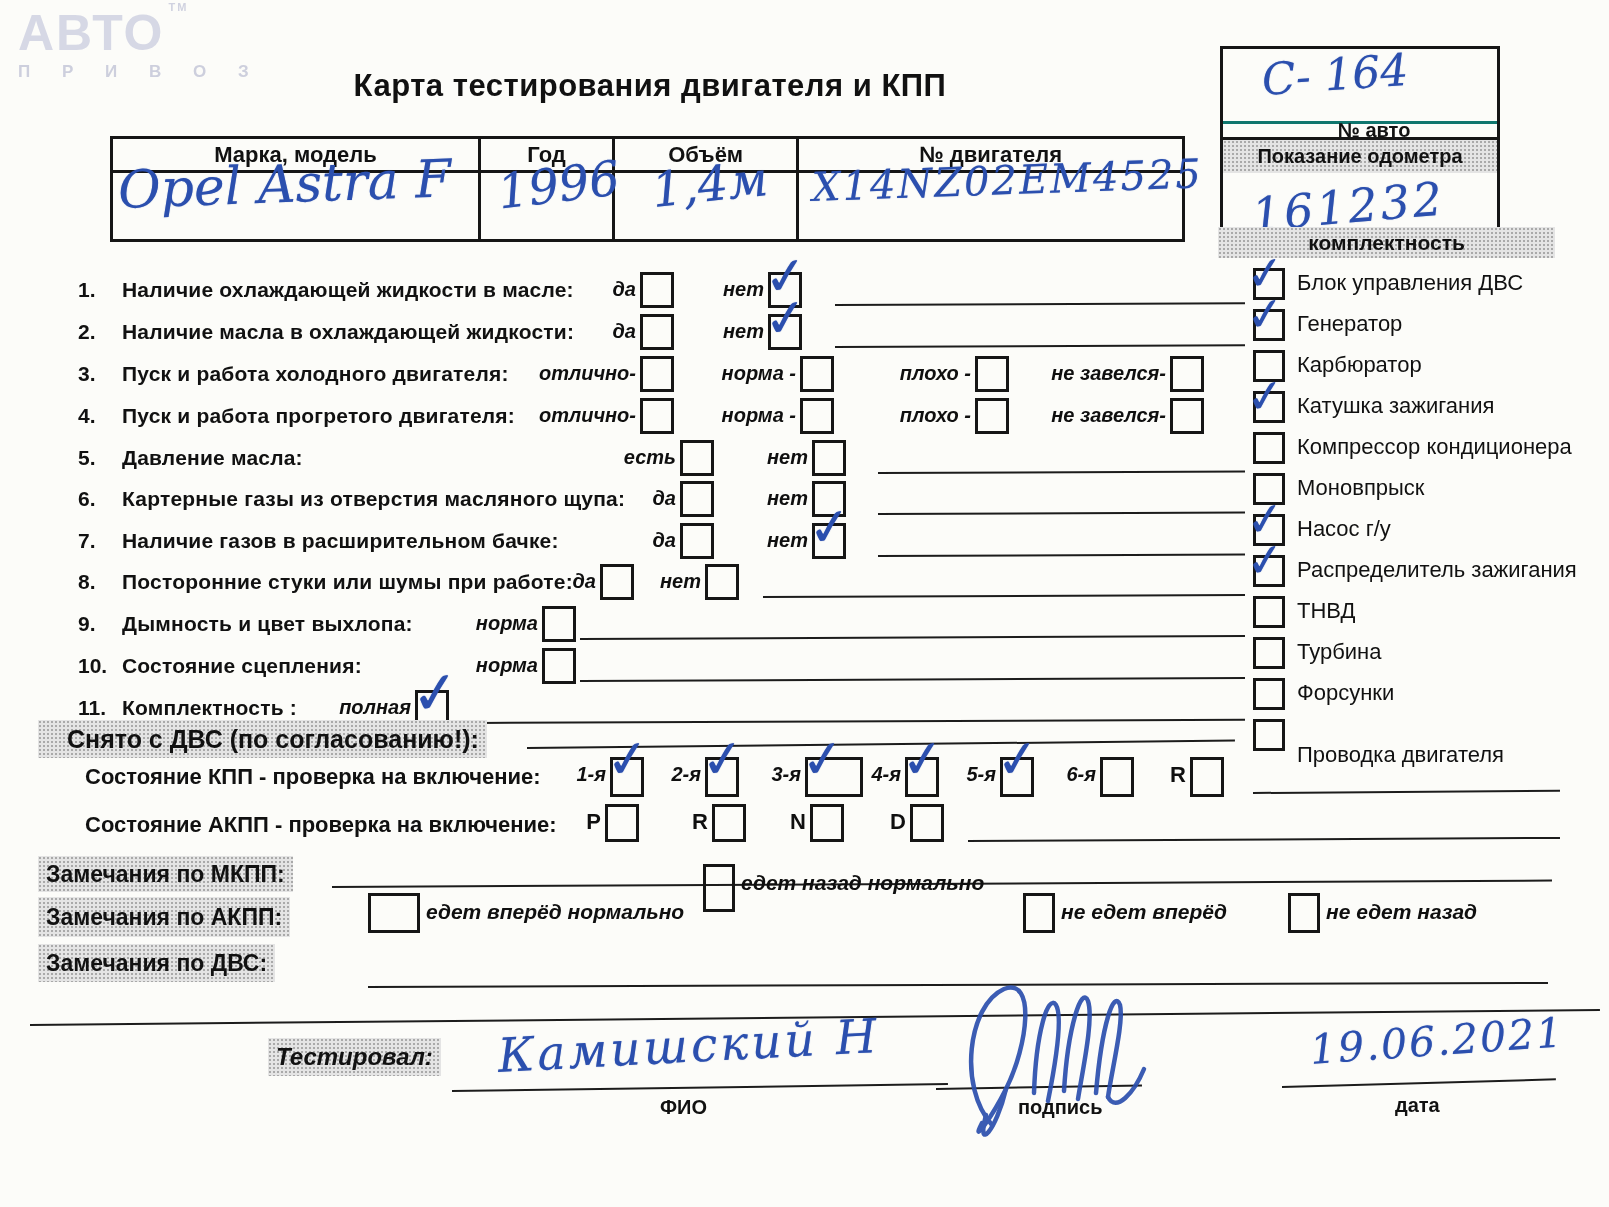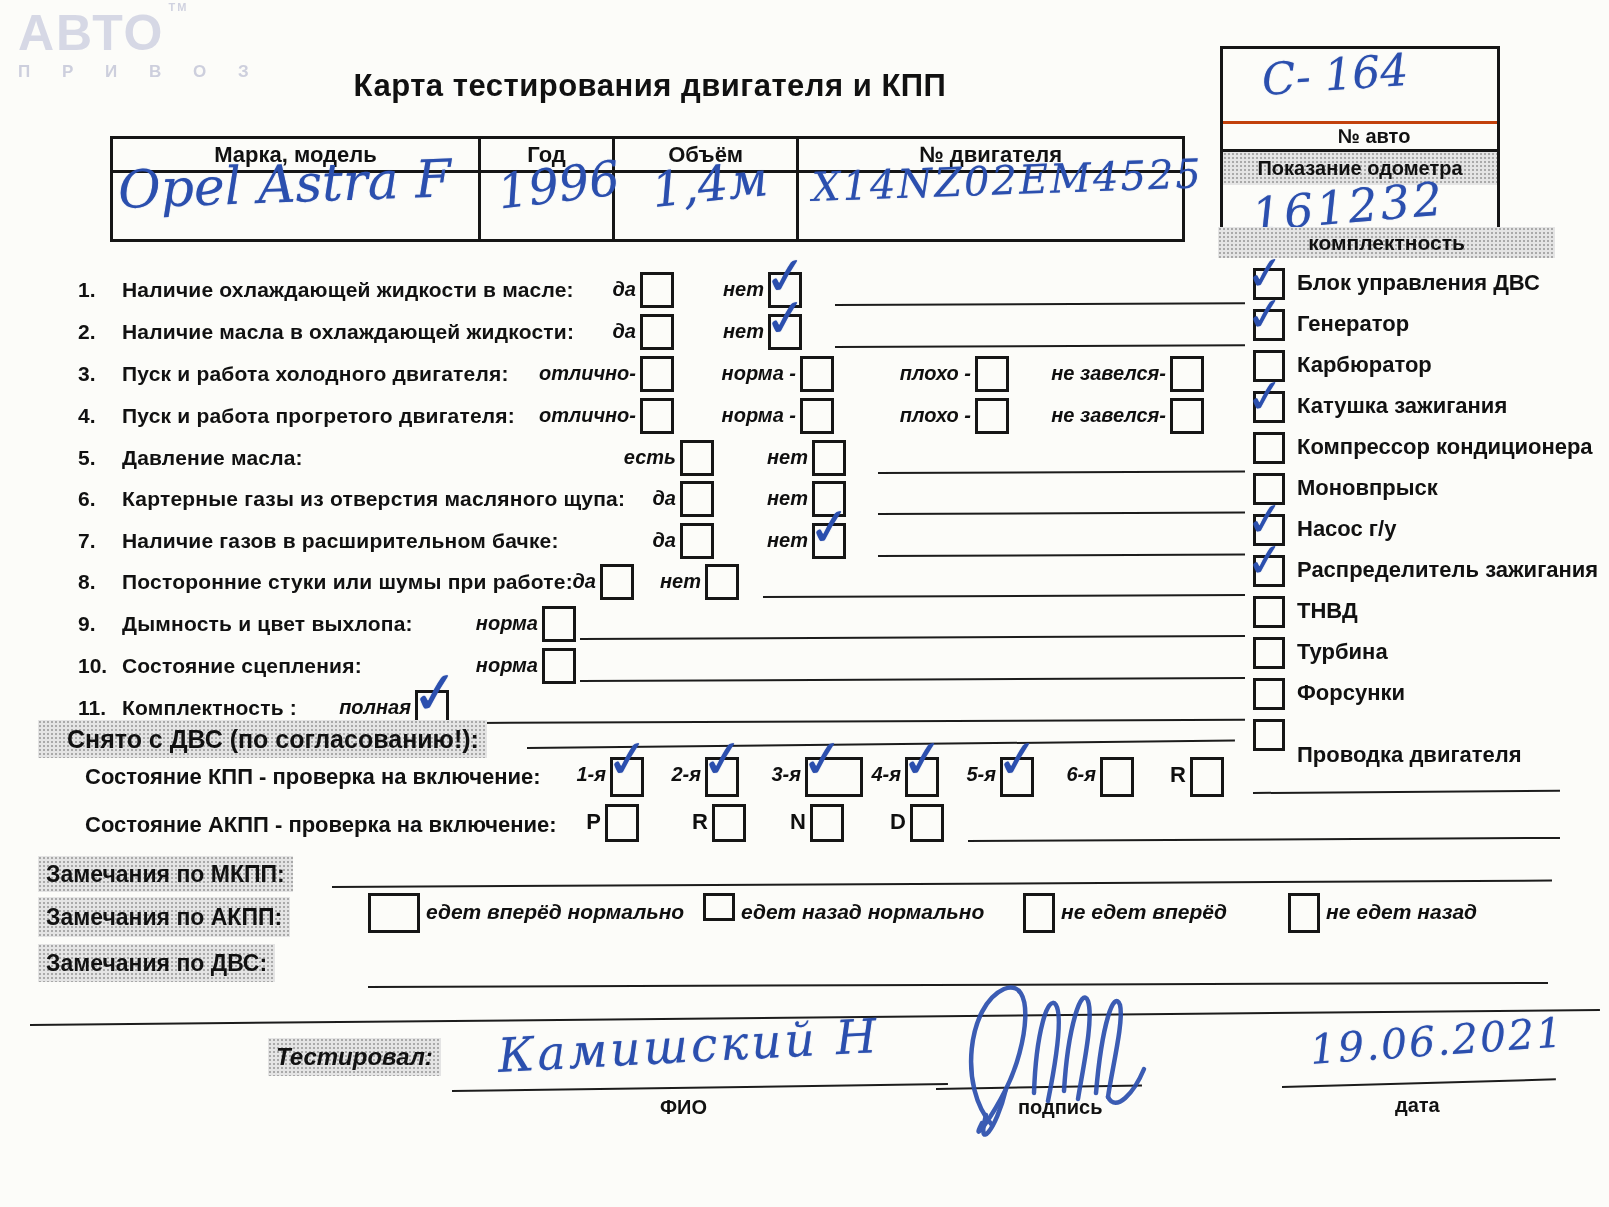--- a/index.html
+++ b/index.html
@@ -17,36 +17,36 @@
   .vtable{position:absolute;left:110px;top:136px;width:1075px;height:106px;border:3px solid #161616;box-sizing:border-box;}
   .vtable .hrow{display:flex;height:34px;border-bottom:3px solid #161616;box-sizing:border-box;}
   .vtable .hcell{display:flex;align-items:center;justify-content:center;font-weight:700;font-size:22px;
                  border-right:3px solid #161616;box-sizing:border-box;height:100%;}
   .vtable .hcell:last-child,.vtable .vcell:last-child{border-right:none;}
   .vtable .vrow{display:flex;height:69px;}
   .vtable .vcell{border-right:3px solid #161616;box-sizing:border-box;height:100%;position:relative;}
   .numbox{position:absolute;left:1220px;top:46px;width:280px;height:206px;border:3px solid #161616;box-sizing:border-box;}
   .numbox .cell{box-sizing:border-box;display:flex;align-items:center;justify-content:center;font-weight:700;font-size:20px;}
   .nb-value{height:72px;}
-  .nb-avto{height:28px;border-top:3px solid #c2410c;padding-left:28px;}
+  .nb-avto{height:16px;border-top:3px solid #0f766e;padding-left:28px;}
   .nb-odolbl{height:36px;border-top:3px solid #161616;background-color:#e4e4e4;
              background-image:radial-gradient(#a9a9a9 1px,transparent 1.3px);background-size:4px 4px;}
   .nb-odoval{height:58px;}
   
   .shade{position:absolute;background-color:#e4e4e4;background-image:radial-gradient(#a9a9a9 1px,transparent 1.3px);
          background-size:4px 4px;font-weight:700;display:flex;align-items:center;box-sizing:border-box;padding:0 8px;}
   
   .row-num{position:absolute;font-weight:700;font-size:21px;width:42px;text-align:left;}
   .row-label{position:absolute;font-weight:600;font-size:21px;letter-spacing:.2px;white-space:nowrap;}
   .box{position:absolute;width:34px;height:36px;border:3px solid #161616;box-sizing:border-box;background:transparent;}
   .box .lbl{position:absolute;right:calc(100% + 7px);top:3px;font-size:20px;font-weight:700;font-style:italic;white-space:nowrap;color:#0f0f0f;}
   .box .lbl.upright{font-style:normal;font-size:22px;top:2px;}
   .box .lbl-right{position:absolute;left:calc(100% + 9px);top:4px;font-size:21px;font-weight:700;font-style:italic;white-space:nowrap;color:#0f0f0f;}
   .eqbox{position:absolute;width:32px;height:32px;border:3px solid #161616;box-sizing:border-box;}
-  .eqlabel{position:absolute;font-size:22px;font-weight:700;white-space:nowrap;}
+  .eqlabel{position:absolute;font-size:22px;font-weight:400;white-space:nowrap;}
   .hline{position:absolute;border-top:2.6px solid #1c1c1c;transform-origin:left center;}
   .check{position:absolute;font-family:"DejaVu Sans",sans-serif;color:var(--ink,#2b4fae);
          transform:rotate(-6deg);pointer-events:none;line-height:1;text-shadow:0 0 1px rgba(43,79,174,.6);}
   .sec{position:absolute;font-weight:700;font-size:22px;white-space:nowrap;}
   
   .hl{position:absolute;font-family:"DejaVu Serif",serif;font-style:italic;color:var(--ink,#2b4fae);
       white-space:nowrap;transform-origin:left center;text-shadow:0 0 1px rgba(43,79,174,.5);}
   .flabel{position:absolute;font-weight:700;font-size:20px;}
 </style>
 </head>
@@ -232,21 +232,21 @@
         <span class="lbl upright">N</span>
       </div>
       <div class="box" style="left:910px;top:804px;width:34px;height:38px">
         <span class="lbl upright">D</span>
       </div>
       <div class="hline" style="left:968px;top:840px;width:592px;transform:rotate(-0.3deg)"></div>
       <div class="hline" style="left:332px;top:886px;width:1220px;transform:rotate(-0.3deg)"></div>
       <div class="box" style="left:368px;top:893px;width:52px;height:40px">
         <span class="lbl-right">едет вперёд нормально</span>
       </div>
-      <div class="box" style="left:703px;top:893px;width:32px;height:28px">
+      <div class="box" style="left:703px;top:864px;width:32px;height:48px">
         <span class="lbl-right">едет назад нормально</span>
       </div>
       <div class="box" style="left:1023px;top:893px;width:32px;height:40px">
         <span class="lbl-right">не едет вперёд</span>
       </div>
       <div class="box" style="left:1288px;top:893px;width:32px;height:40px">
         <span class="lbl-right">не едет назад</span>
       </div>
       <div class="hline" style="left:368px;top:986px;width:1180px;transform:rotate(-0.2deg)"></div>
       <div class="eqbox" style="left:1253px;top:268px"></div>

